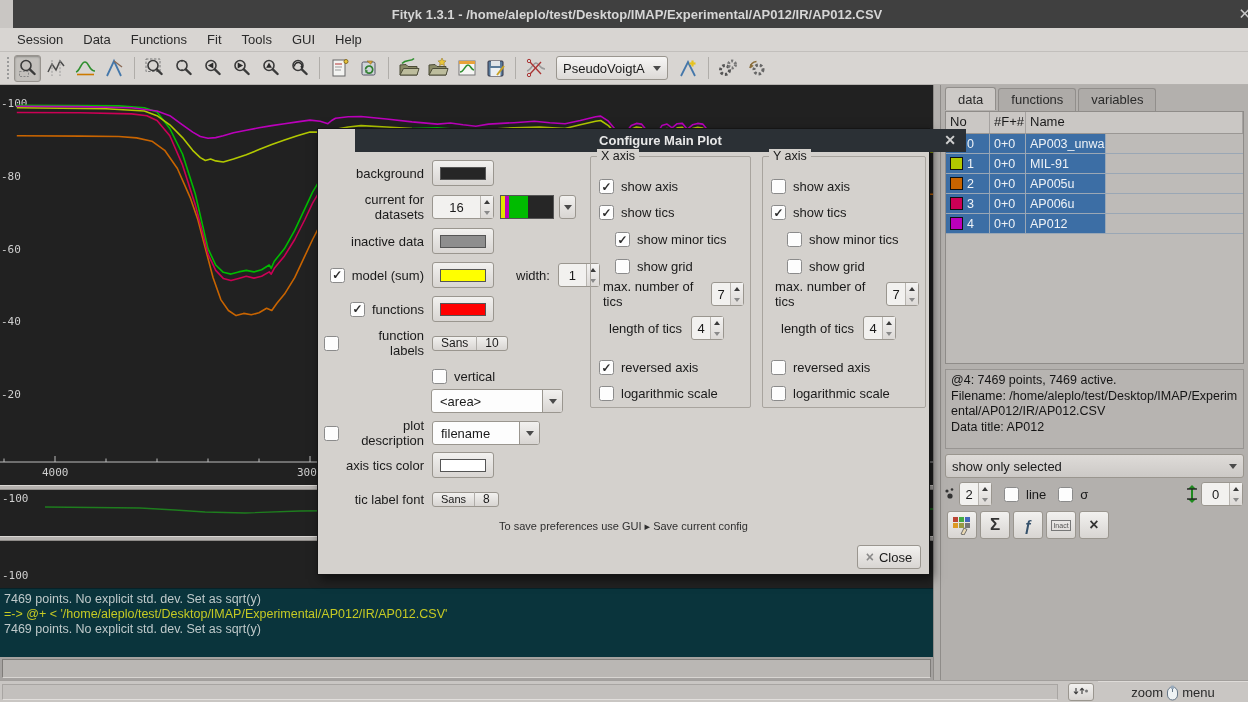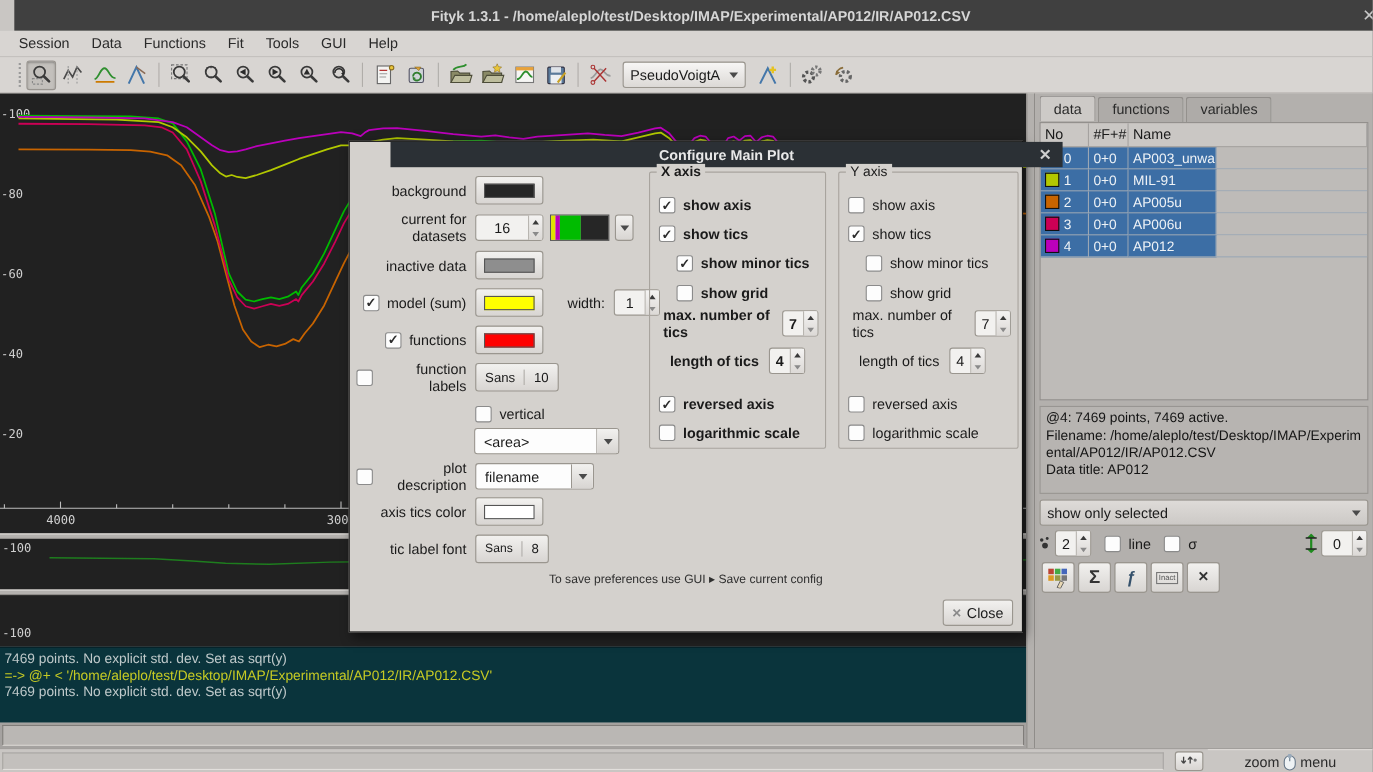--- a/index.html
+++ b/index.html
@@ -10,21 +10,21 @@
   
   .titlebar { position:absolute; left:13px; top:0; width:1248px; height:28px; background:#404040; display:flex; align-items:center; justify-content:center; }
   .titlebar .title { color:#d6d6d6; font-size:13px; font-weight:bold; }
   .titlebar .tclose { position:absolute; right:10px; top:5px; color:#c8c8c8; font-size:15px; cursor:default; }
 
   
   .menubar { position:absolute; left:0; top:28px; width:1248px; height:24px; background:#d8d5d2; border-bottom:1px solid #c2bfbc; display:flex; align-items:center; padding-left:8px; gap:2px; }
   .menubar .mitem { padding:3px 9px; font-size:13px; color:#2a2a2a; }
 
   
-  .toolbar { position:absolute; left:0; top:52px; width:1248px; height:33px; background:#d8d5d2; border-bottom:1px solid #b5b2af; display:flex; align-items:center; padding-left:12px; }
+  .toolbar { position:absolute; left:0; top:52px; width:1248px; height:33px; background:#d8d5d2; border-bottom:1px solid #b5b2af; display:flex; align-items:center; padding-left:2px; }
   .tb-handle { width:5px; height:22px; margin:0 3px; background:repeating-linear-gradient(#9a9a9a 0 2px, transparent 2px 4px); background-size:2px 100%; background-repeat:no-repeat; background-position:center; }
   .tbtn { width:27px; height:27px; margin:0 1px; display:inline-flex; align-items:center; justify-content:center; border-radius:3px; }
   .tbtn.pressed { background:#c3c0bc; box-shadow:inset 0 1px 2px rgba(0,0,0,.3); border:1px solid #98948f; }
   .tbsep { width:1px; height:22px; background:#b0ada9; margin:0 5px; }
   .combo { height:24px; background:linear-gradient(#f7f6f5,#dcd9d6); border:1px solid #9a968f; border-radius:3px; display:inline-flex; align-items:center; padding:0 6px; gap:8px; font-size:13px; }
   .combo-arrow { width:0; height:0; border-left:4px solid transparent; border-right:4px solid transparent; border-top:5px solid #4a4a4a; }
   .peak-combo { margin:0 6px; min-width:104px; justify-content:space-between; }
 
   
   .mainplot { position:absolute; left:0; top:85px; width:933px; height:400px; background:#212121; }
@@ -94,21 +94,21 @@
   
   .dialog { position:absolute; left:317px; top:128px; width:613px; height:447px; background:#d4d1cd; border:1px solid #151515; box-shadow:3px 4px 10px rgba(0,0,0,.55); }
   .dlg-title { position:absolute; left:0; top:0; width:100%; height:23px; background:#2b3035; display:flex; align-items:center; justify-content:center;margin-left:37px; }
   .dlg-title .t { color:#e8e8e8; font-size:13px; font-weight:bold; }
   .dlg-title .x { position:absolute; right:10px; top:3px; color:#cfcfcf; font-size:14px; font-weight:bold; }
   .dlg-body { position:absolute; left:0; top:23px; width:611px; height:422px; }
   .drow { position:absolute; display:flex; align-items:center; height:26px; }
   .dlab { width:100px; text-align:right; display:flex; justify-content:flex-end; align-items:center; gap:7px; font-size:13px; flex:none; }
   .swbtn { width:62px; height:26px; margin-left:8px; background:linear-gradient(#f2f1ef,#d8d5d2); border:1px solid #9a968f; border-radius:3px; display:flex; align-items:center; justify-content:center; flex:none; }
   .swbtn .sw { width:46px; height:13px; border:1px solid #555; }
-  .fontbtn { height:26px; margin-left:8px; background:linear-gradient(#f2f1ef,#d8d5d2); border:1px solid #9a968f; border-radius:3px; display:flex; align-items:center; font-size:12px; }
+  .fontbtn { height:15px; margin-left:8px; background:linear-gradient(#f2f1ef,#d8d5d2); border:1px solid #9a968f; border-radius:3px; display:flex; align-items:center; font-size:12px; }
   .fontbtn span { padding:0 8px; }
   .fontbtn .fsz { border-left:1px solid #b0ada9; }
   .dcombo { height:24px; background:#fdfdfd; border:1px solid #9a968f; border-radius:3px; display:inline-flex; align-items:center; }
   .dcombo .val { padding:0 8px; min-width:86px; font-size:13px; }
   .dcombo .arr { width:20px; align-self:stretch; background:linear-gradient(#f2f1ef,#d8d5d2); border-left:1px solid #9a968f; display:flex; align-items:center; justify-content:center; border-radius:0 2px 2px 0; }
   .strip { width:54px; height:24px; border:1px solid #555; margin-left:6px; display:flex; flex:none; }
   .strip span { height:100%; }
   .arrbtn { width:17px; height:24px; margin-left:5px; background:linear-gradient(#f2f1ef,#d8d5d2); border:1px solid #9a968f; border-radius:3px; display:flex; align-items:center; justify-content:center; }
   .fset { position:absolute; top:4px; height:252px; border:1px solid #a8a49e; border-radius:2px; }
   .fset .legend { position:absolute; left:6px; top:-8px; background:#d4d1cd; padding:0 4px; font-size:12.5px; }
@@ -608,21 +608,21 @@
       </div>
 
       <div class="drow" style="left:6px; top:334px;">
         <span class="dlab">tic label font</span>
         <span class="fontbtn">
           <span style="font-size:11px;">Sans</span>
           <span class="fsz">8</span>
         </span>
       </div>
 
-      <div class="fset" id="ax0" style="left:272px; width:161px;font-weight:bold;">
+      <div class="fset" id="ax0" style="left:272px; width:161px;">
           <span class="legend">X axis</span>
           <div class="fs-row" style="top:22px; padding-left:0px;">
     <span class="cb on"></span>
     <span class="cb-lab">show axis</span>
           </div>
           <div class="fs-row" style="top:48px; padding-left:0px;">
     <span class="cb on"></span>
     <span class="cb-lab">show tics</span>
           </div>
           <div class="fs-row" style="top:75px; padding-left:16px;">

